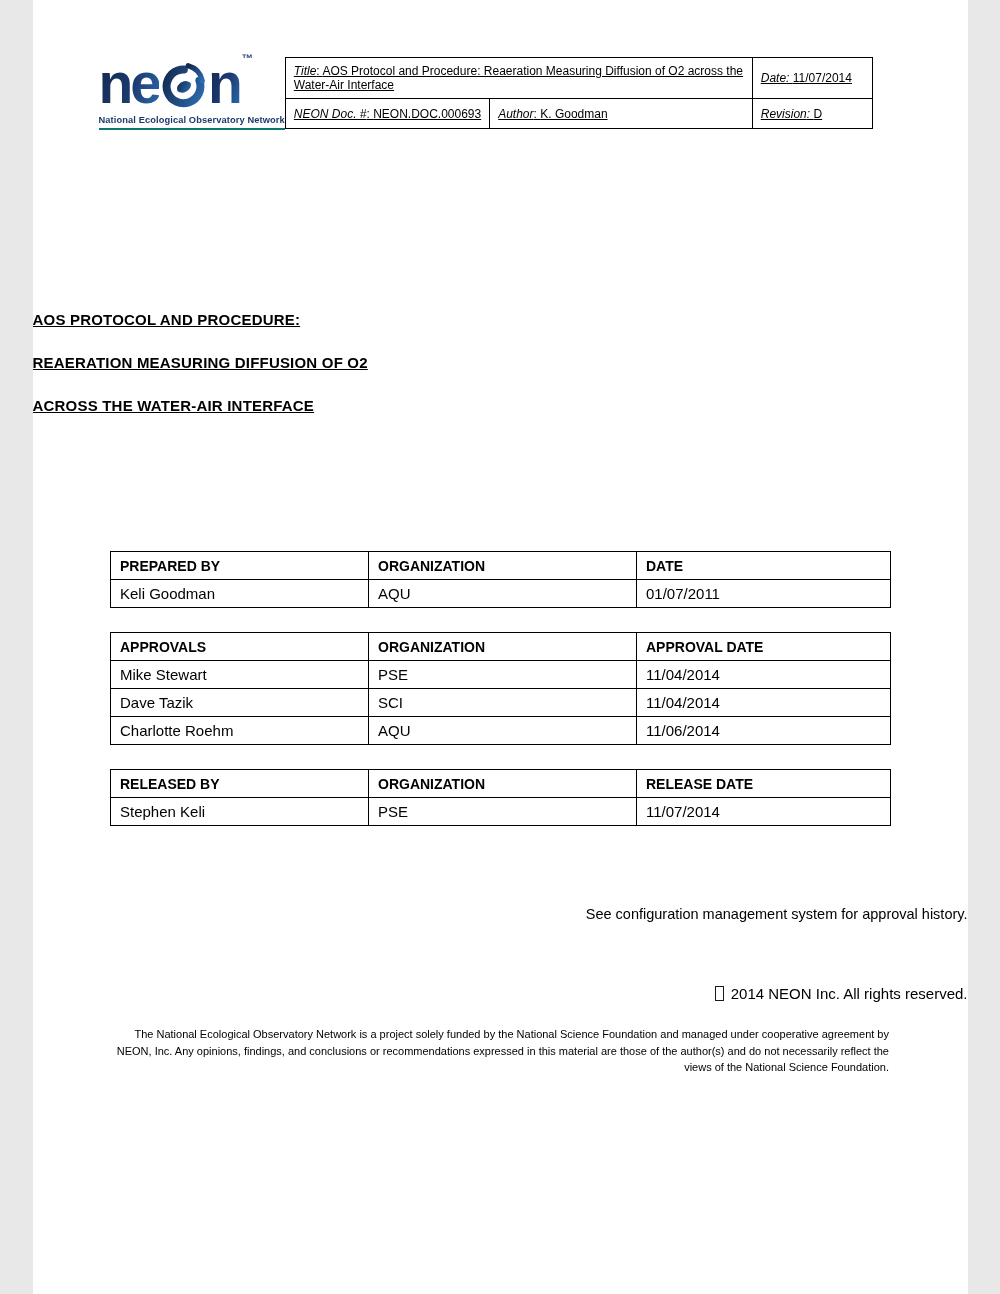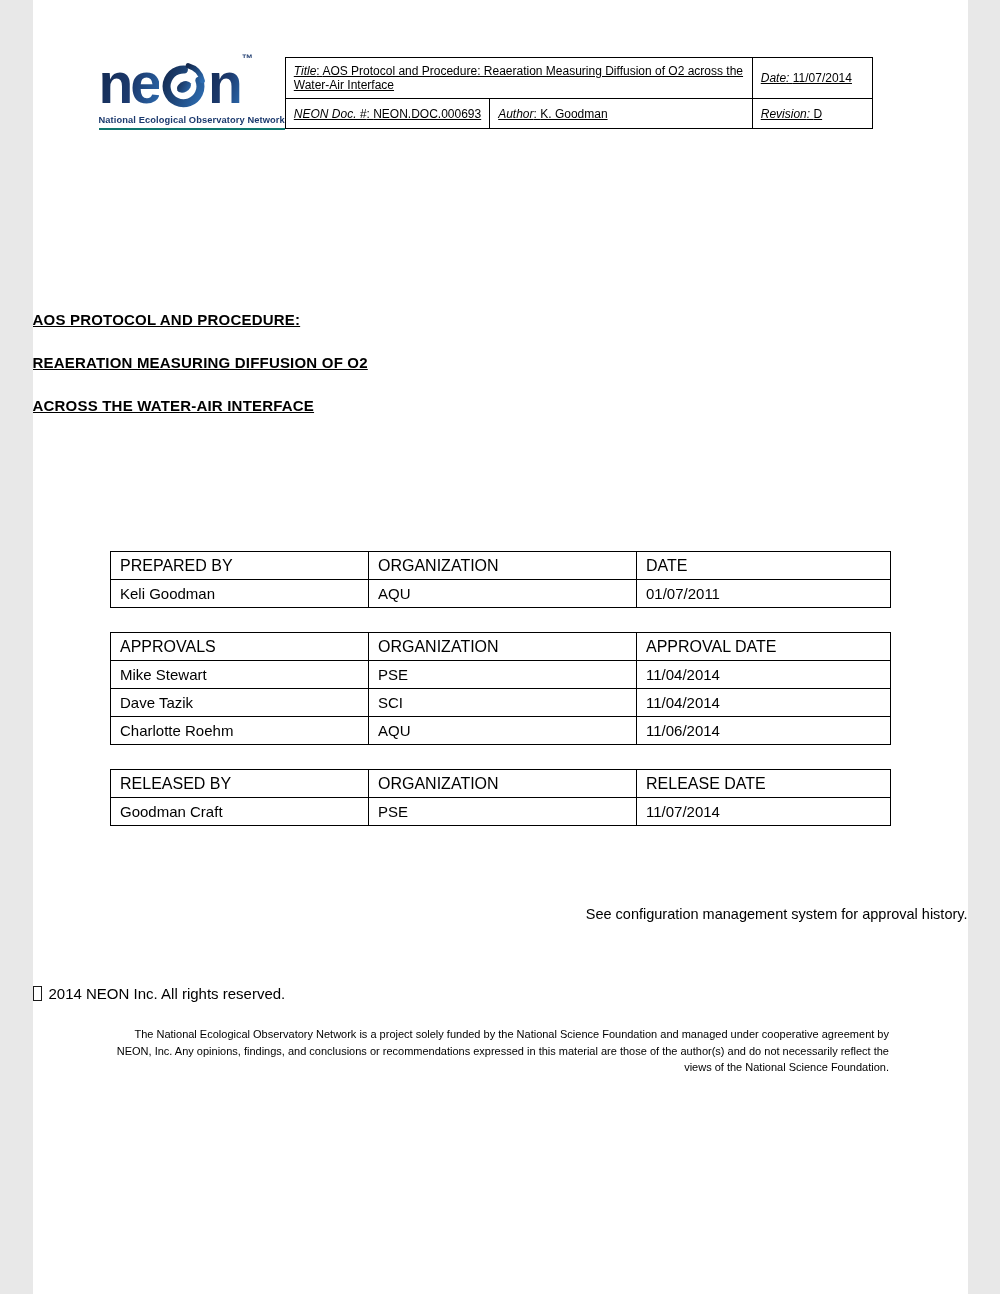--- a/index.html
+++ b/index.html
@@ -98,31 +98,31 @@
   .ctable col:nth-child(2) { width: 268px; }
   .ctable col:nth-child(3) { width: 254px; }
   .ctable th, .ctable td {
     border: 1px solid #000;
     padding: 2px 9px;
     height: 28px;
     text-align: left;
     vertical-align: middle;
     font-weight: 400;
   }
-  .ctable th { font-weight: 400; font-size: 16px; }
+  .ctable th { font-weight: 700; font-size: 14px; }
 
   
   .config-note {
     margin-top: 80px;
     text-align: right;
     font-size: 14.5px;
   }
   .copyright {
     margin-top: 63px;
-    text-align: left;
+    text-align: right;
     font-size: 15px;
   }
   .glyph-box {
     display: inline-block;
     width: 9px;
     height: 15px;
     border: 1.4px solid #1a1a1a;
     margin-right: 7px;
     vertical-align: -2px;
   }
@@ -255,21 +255,21 @@
           <col>
           <col>
         </colgroup>
       <tbody>
           <tr>
         <th>RELEASED BY</th>
         <th>ORGANIZATION</th>
         <th>RELEASE DATE</th>
       </tr>
       <tr>
-        <td>Goodman Craft</td>
+        <td>Stephen Keli</td>
         <td>PSE</td>
         <td>11/07/2014</td>
       </tr>
     </tbody>
       </table>
   </div>
 
   <div class="config-note">See configuration management system for approval history.</div>
 
   <div class="copyright">

